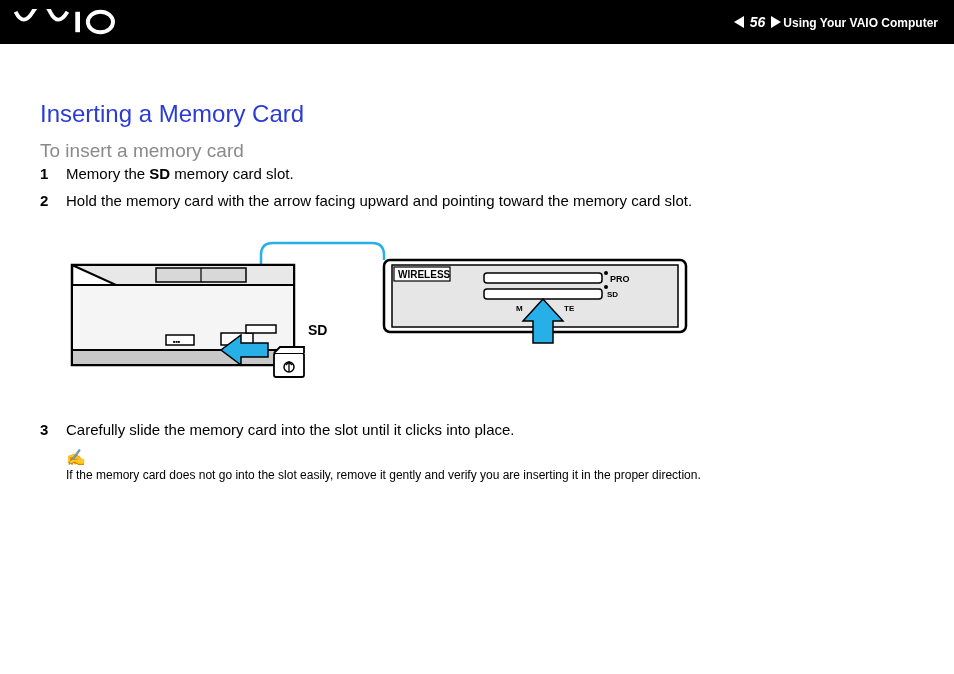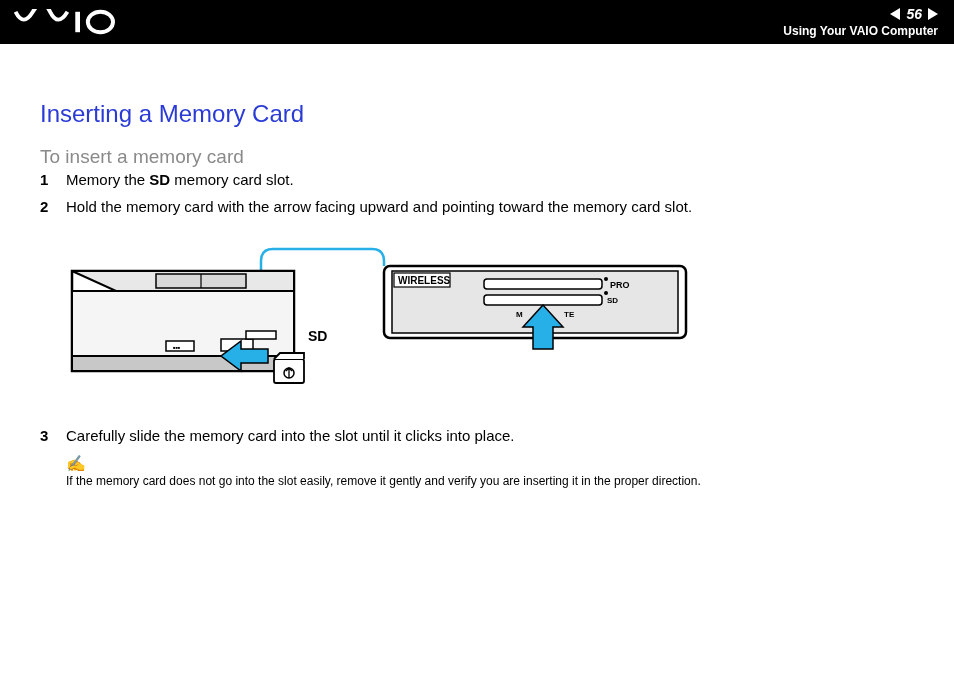--- a/index.html
+++ b/index.html
@@ -17,21 +17,21 @@
     align-items: center;
     justify-content: space-between;
     padding: 0 16px 0 14px;
   }
   .vaio-logo {
     color: #fff;
     height: 26px;
   }
   .header-right {
     display: flex;
-    flex-direction: column;
+    flex-direction: row;
     align-items: flex-end;
     gap: 2px;
   }
   .page-nav {
     display: flex;
     align-items: center;
     gap: 6px;
     color: #fff;
   }
   .nav-arrow-left, .nav-arrow-right {
@@ -51,21 +51,21 @@
     font-size: 12px;
     font-weight: bold;
   }
   .content {
     padding: 56px 40px 20px 40px;
   }
   .title {
     color: #2a3bd6;
     font-size: 24px;
     font-weight: normal;
-    margin-bottom: 18px;
+    margin-bottom: 12px;
   }
   .subtitle {
     color: #8a8a8a;
     font-size: 19px;
     font-weight: normal;
     margin-bottom: 1px;
   }
   .step {
     display: flex;
     margin-bottom: 6px;

